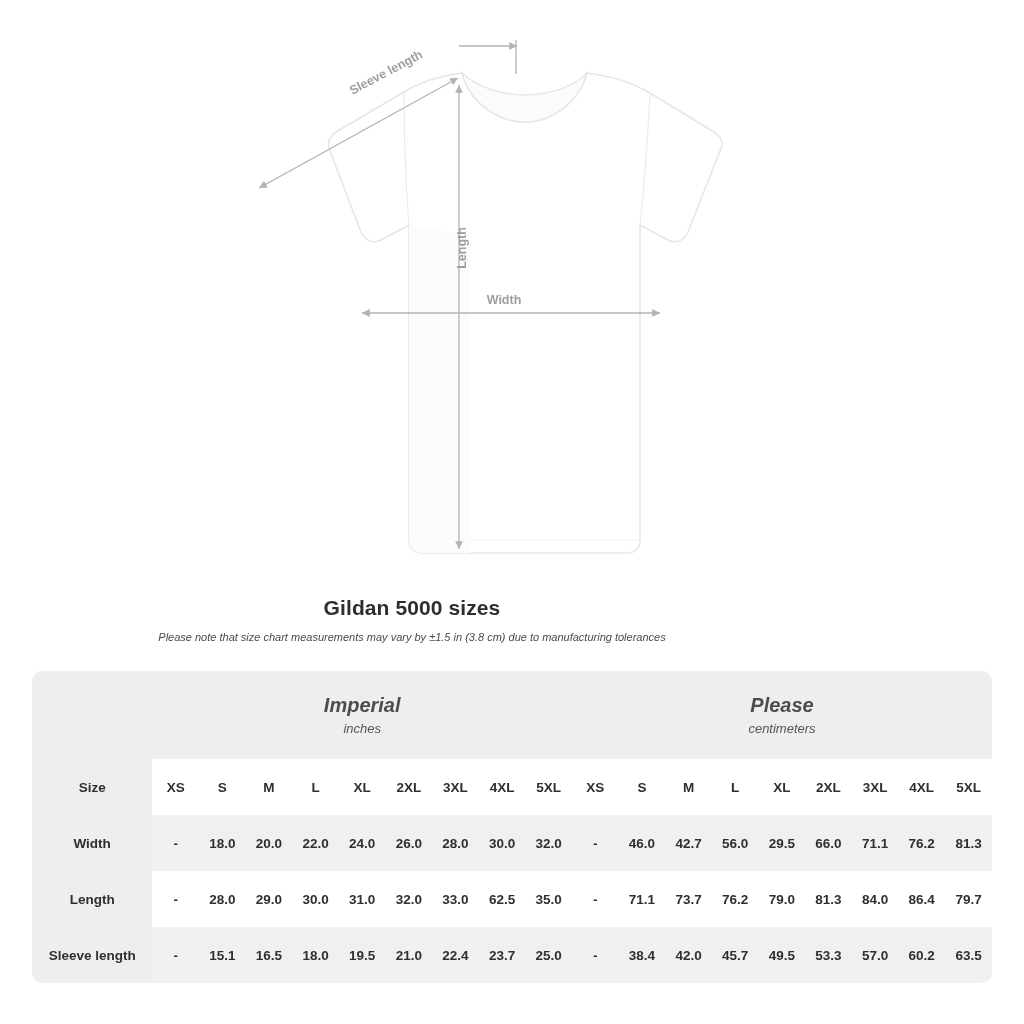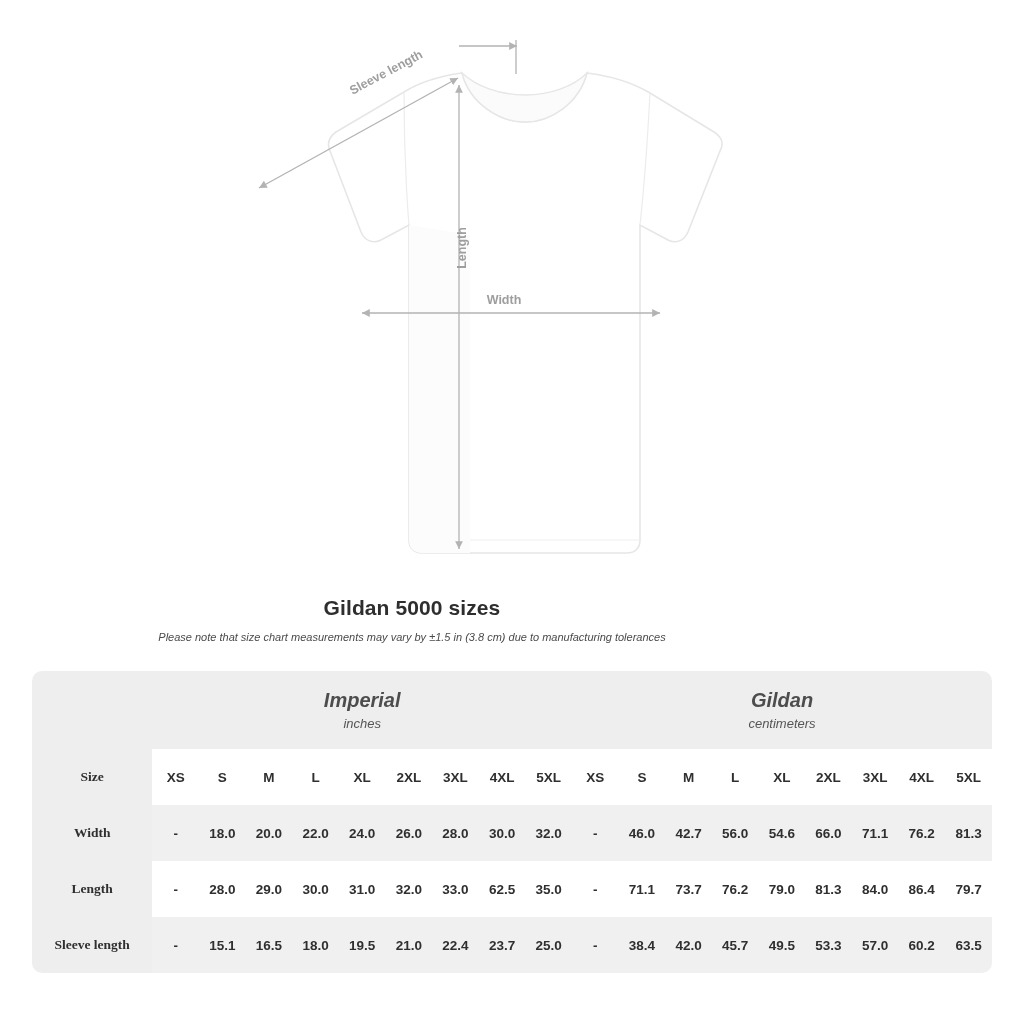--- a/index.html
+++ b/index.html
@@ -62,21 +62,21 @@
     border: none;
     text-align: center;
     vertical-align: middle;
     font-size: 13.5px;
     color: #2f2f2f;
     font-weight: bold;
   }
   
   .band-row td {
     background: #eeeeee;
-    height: 78px;
+    height: 88px;
     padding: 0;
   }
   .band-label {
     font-size: 20px;
     font-style: italic;
     font-weight: bold;
     color: #4d4d4d;
     line-height: 1.15;
   }
   .band-sub {
@@ -94,21 +94,20 @@
   .row-alt td {
     background: #f0f0f0;
   }
   .row-head {
     background: #eeeeee !important;
   }
   .rowlabel {
     font-weight: bold;
     color: #2f2f2f;
     font-size: 13.5px;
-    font-family: Liberation Serif, serif;
   }
   .corner-tl { border-top-left-radius: 10px; }
   .corner-tr { border-top-right-radius: 10px; }
   .corner-bl { border-bottom-left-radius: 10px; }
   .corner-br { border-bottom-right-radius: 10px; }
 </style>
 </head>
 <body>
 
 <div class="page">
@@ -191,21 +190,21 @@
       </colgroup>
       <tbody>
 
         <tr class="band-row">
           <td class="corner-tl"></td>
           <td colspan="9">
             <div class="band-label">Imperial</div>
             <div class="band-sub">inches</div>
           </td>
           <td colspan="9" class="corner-tr">
-            <div class="band-label">Gildan</div>
+            <div class="band-label">Please</div>
             <div class="band-sub">centimeters</div>
           </td>
         </tr>
 
         <tr class="size-row">
           <td class="row-head rowlabel">Size</td>
           <td>XS</td>
           <td>S</td>
           <td>M</td>
           <td>L</td>
@@ -233,21 +232,21 @@
           <td>22.0</td>
           <td>24.0</td>
           <td>26.0</td>
           <td>28.0</td>
           <td>30.0</td>
           <td>32.0</td>
           <td>-</td>
           <td>46.0</td>
           <td>42.7</td>
           <td>56.0</td>
-          <td>54.6</td>
+          <td>29.5</td>
           <td>66.0</td>
           <td>71.1</td>
           <td>76.2</td>
           <td>81.3</td>
         </tr>
 
         <tr class="size-row">
           <td class="row-head rowlabel">Length</td>
           <td>-</td>
           <td>28.0</td>

